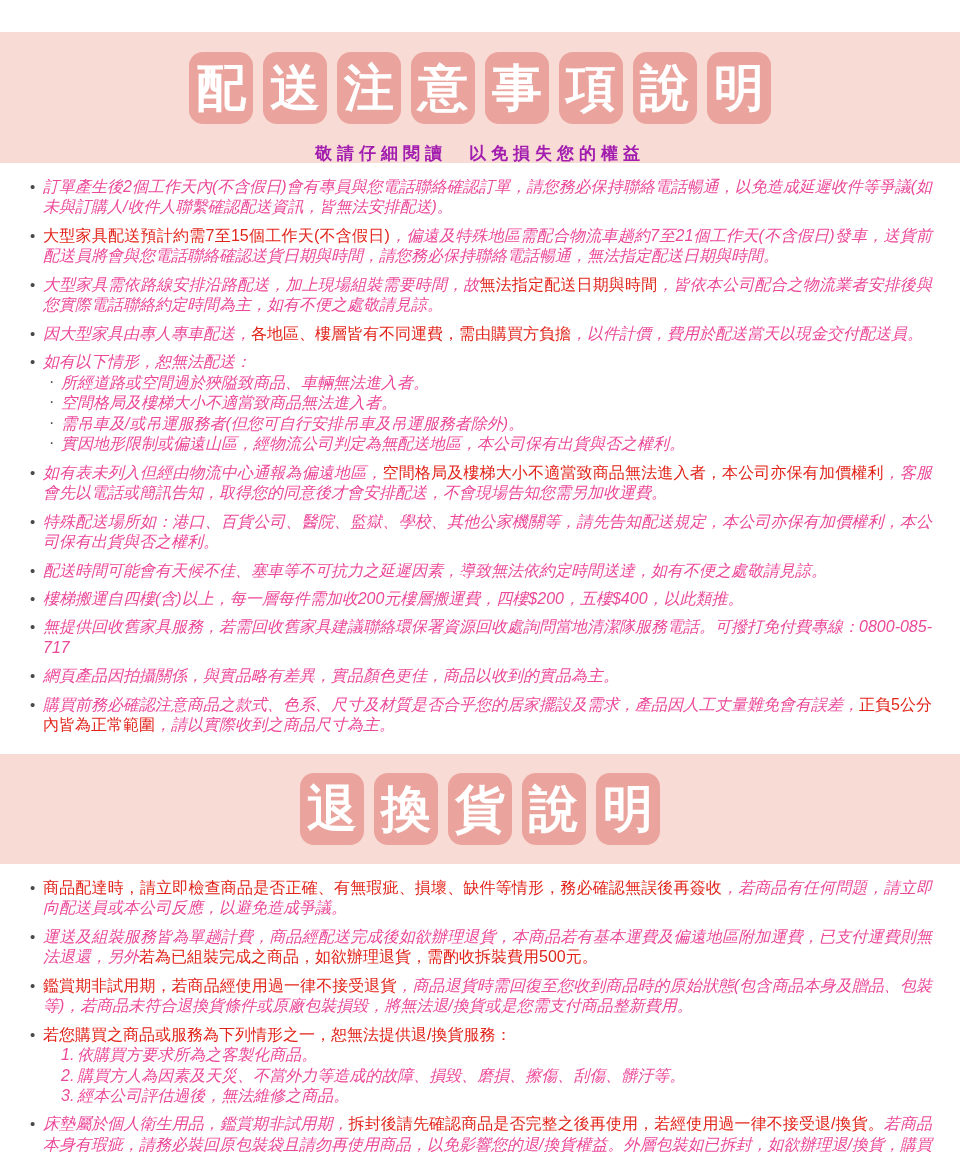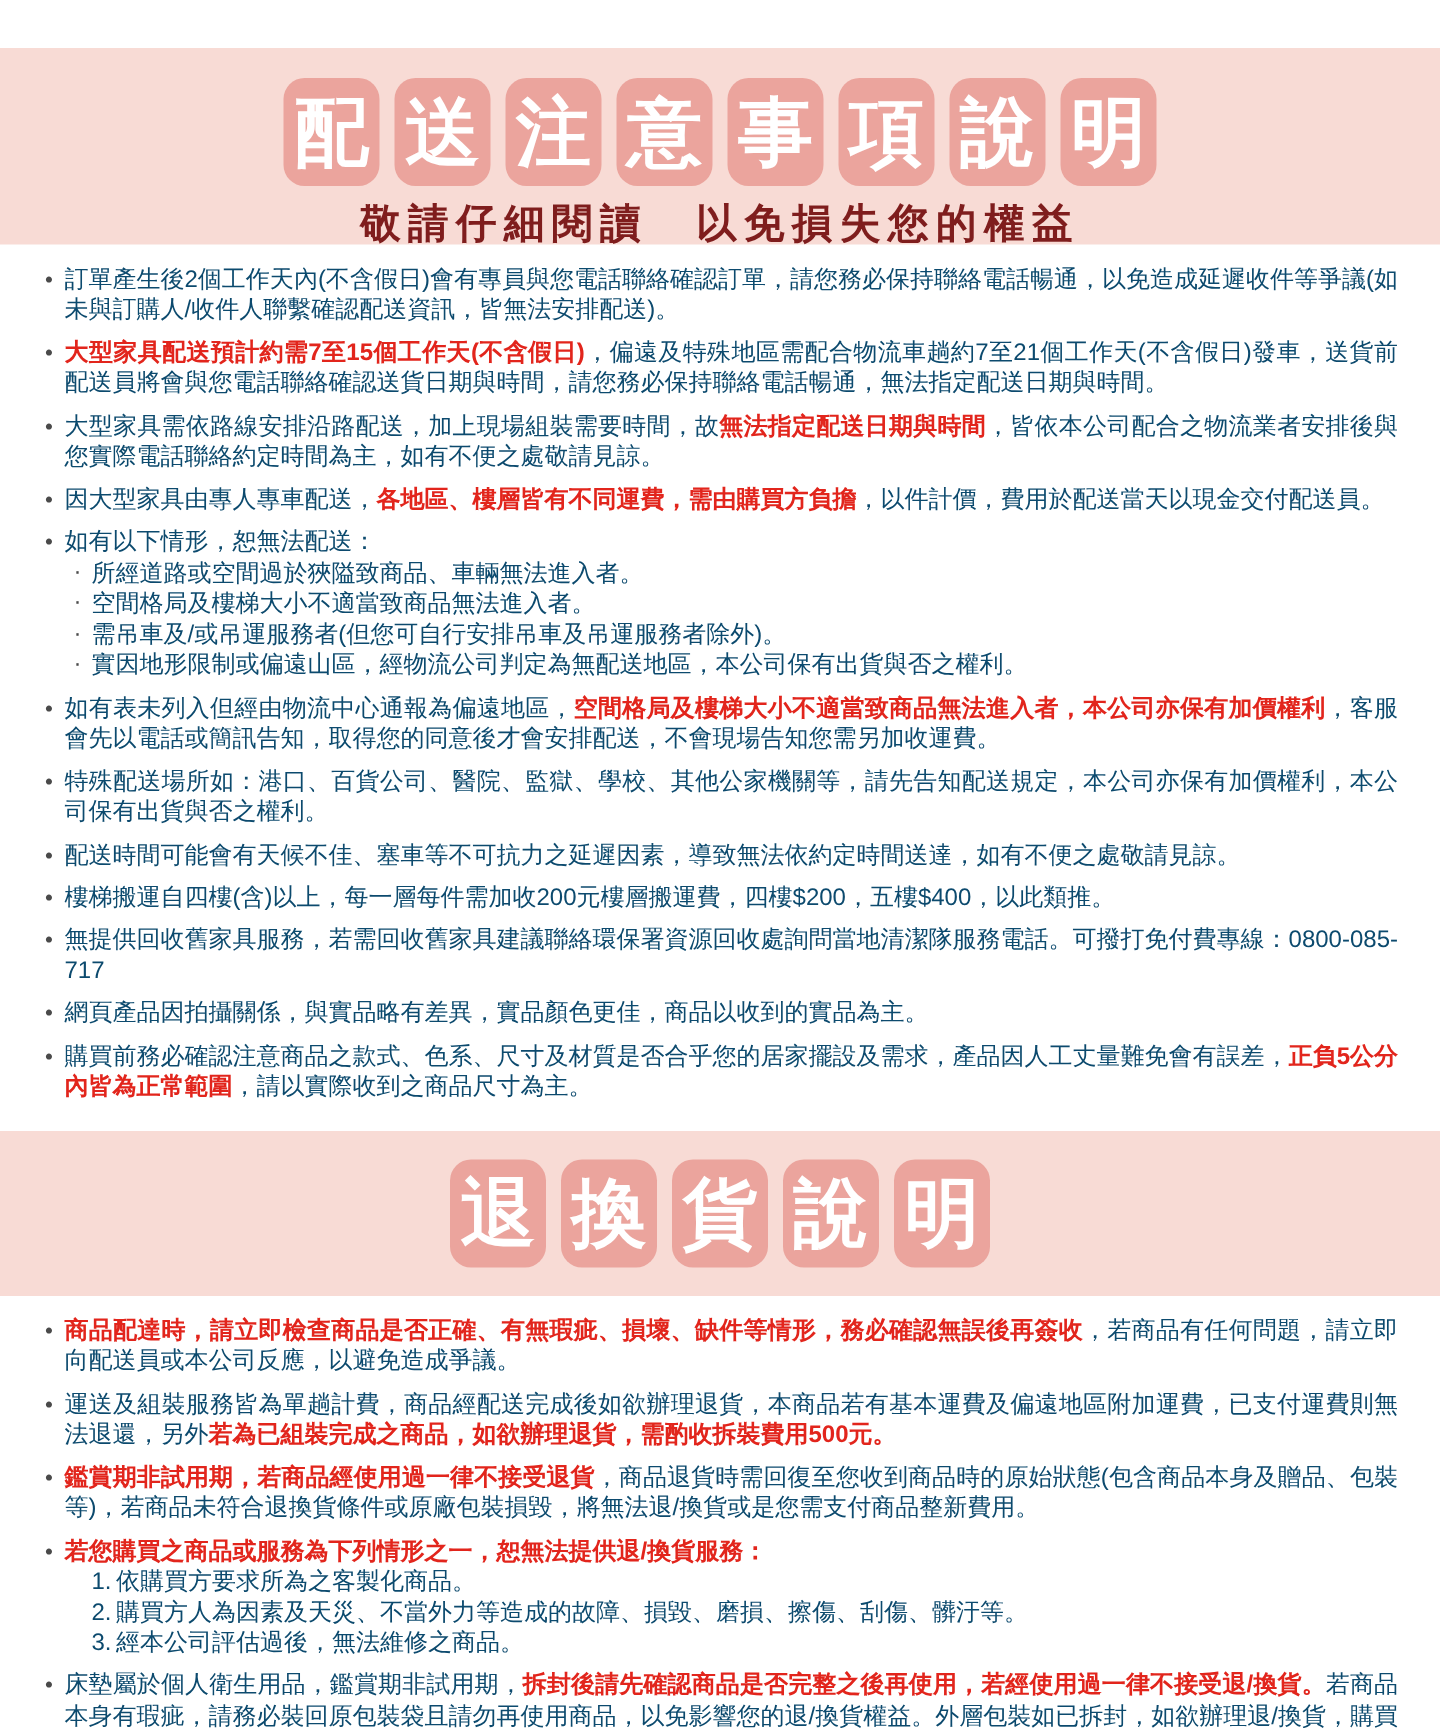--- a/index.html
+++ b/index.html
@@ -20,42 +20,42 @@
   }
   .banner.first .tiles{padding-top:20px;}
   .banner.second .tiles{padding-top:19px;}
   .tile{
     width:64px;height:72px;border-radius:14px;
     background:#eba49d;color:#ffffff;
     font-weight:bold;font-size:50px;line-height:72px;
     display:inline-block;text-align:center;
   }
   .subtitle{
-    margin-top:7px;
-    color:#7f1d1d;
-    font-size:27px;font-weight:600;letter-spacing:5px;
+    margin-top:18px;
+    color:#a21caf;
+    font-size:17px;font-weight:600;letter-spacing:5px;
     white-space:pre;
   }
   .content{
     padding:14px 28px 6px 30px;
     font-size:16px;line-height:1.28;
     text-align:justify;
   }
   .content.first{min-height:549px;box-sizing:border-box;}
   .bullet{
     position:relative;
     padding-left:13px;
     margin:0 0 8px 0;
   }
   .bullet .dot{
     position:absolute;left:0;top:0;
     font-size:15px;color:#4a4a4a;
   }
-  .seg-r{color:#e2251c;font-weight:bold;}
-  .seg-n{color:#0c4a6e;}
+  .seg-r{color:#e2251c;font-weight:normal;}
+  .seg-n{color:#ec4899;font-style:italic;}
   .subitem{
     padding-left:18px;position:relative;
   }
   .subitem .sdot{
     position:absolute;left:6px;top:-1px;color:#4a4a4a;
   }
   .numitem{
     padding-left:18px;
   }
   .numitem .no{margin-right:3px;}

